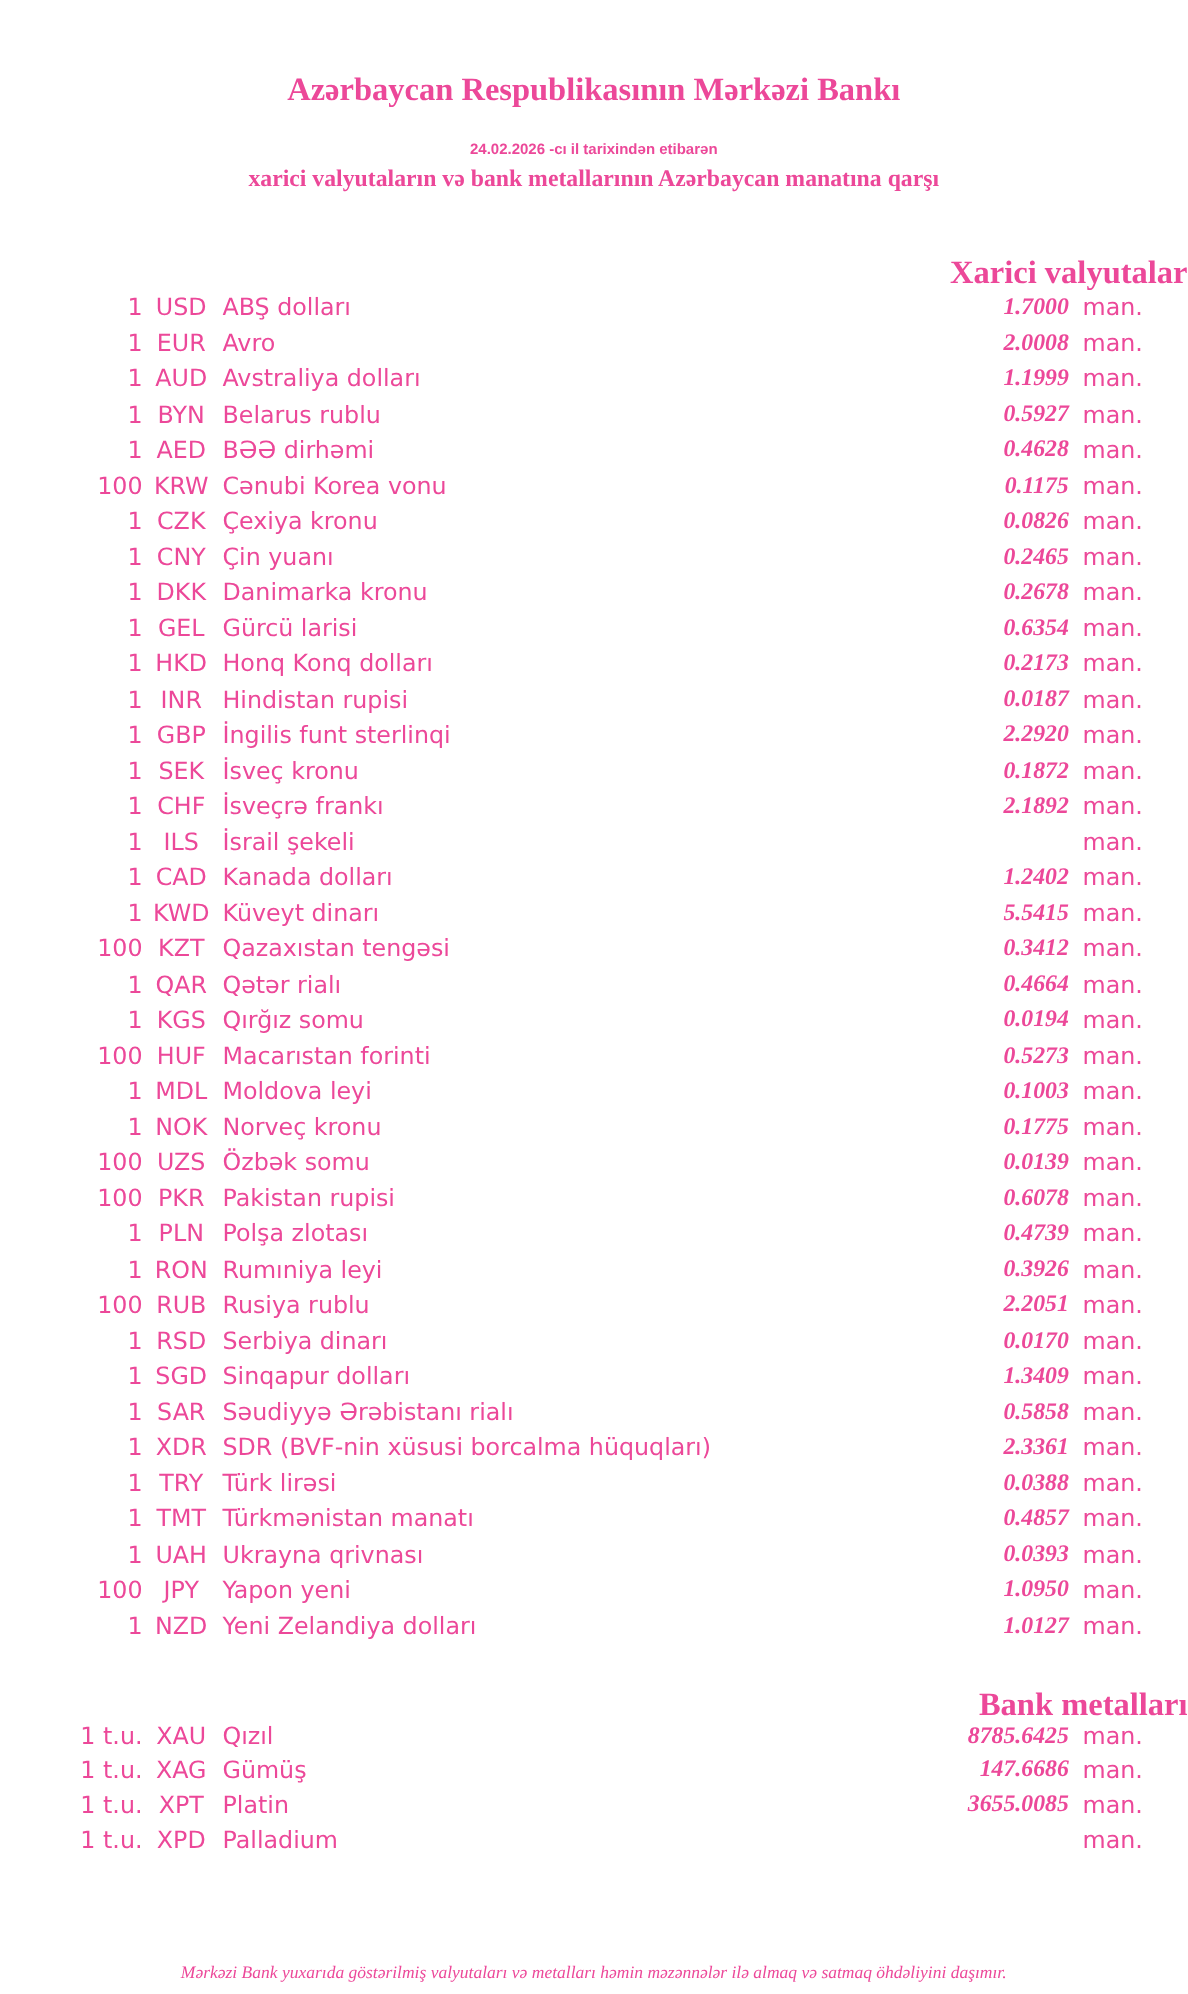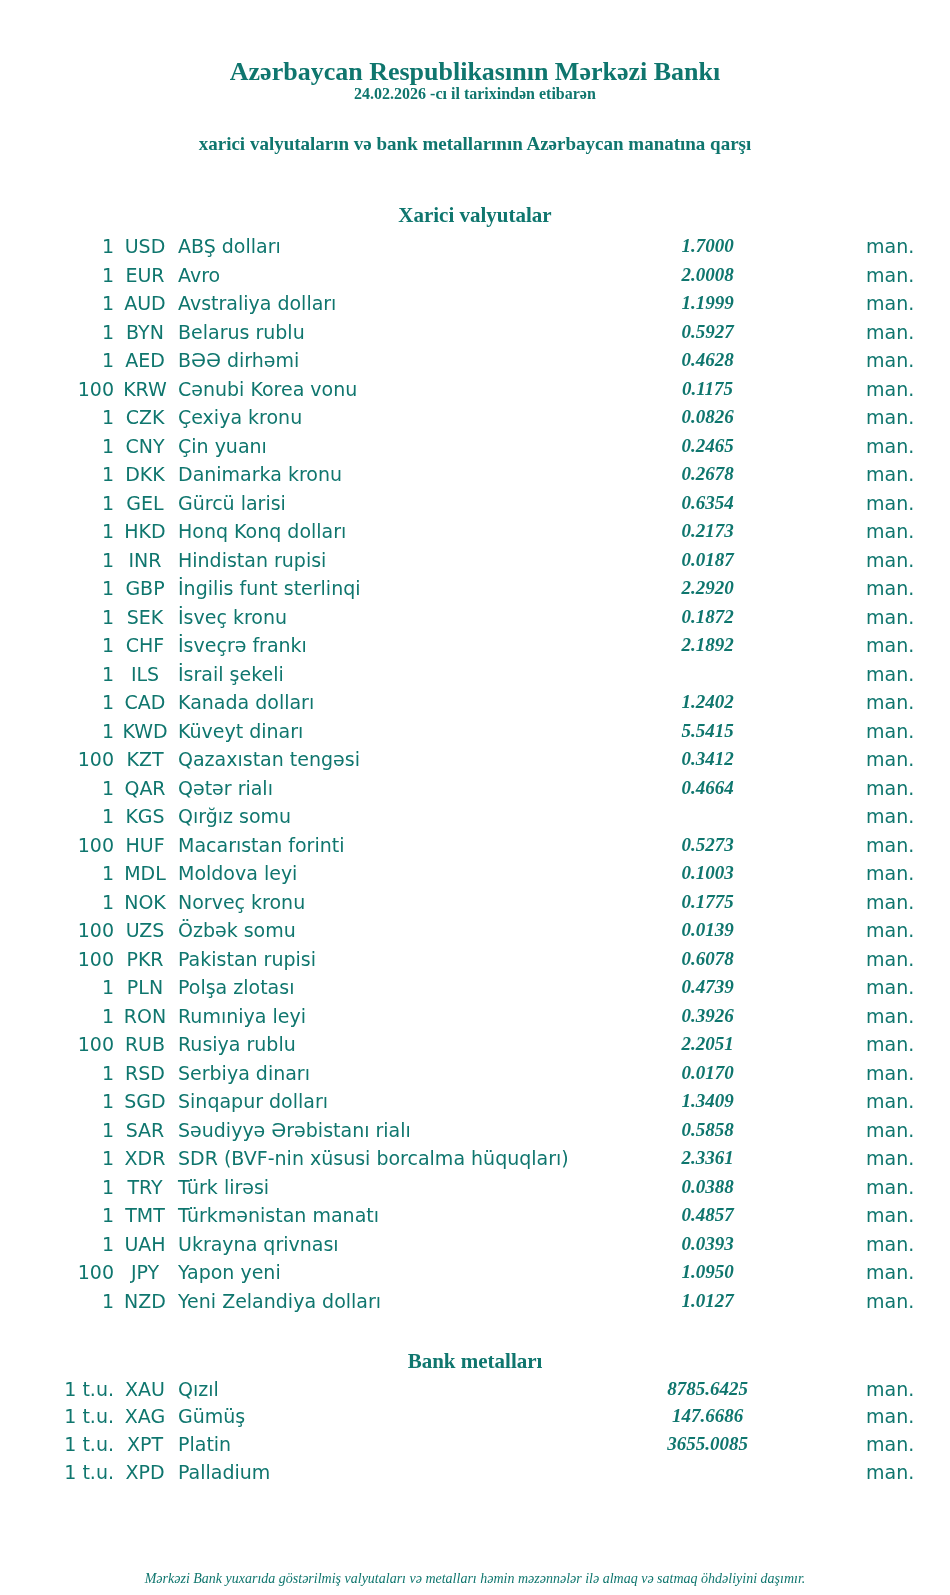--- a/index.html
+++ b/index.html
@@ -5,53 +5,54 @@
   html, body {
     margin: 0;
     padding: 0;
     background: #ffffff;
   }
   .page {
     position: relative;
     width: 950px;
     height: 1595px;
     background: #ffffff;
-    color: #0f766e;
+    color: #ec4899;
     overflow: hidden;
     font-family: "DejaVu Sans", sans-serif;
   }
   .centered {
     position: absolute;
     left: 0;
     width: 100%;
     text-align: center;
     white-space: nowrap;
   }
   .doc-title {
     top: 57px;
     font-family: "Liberation Serif", serif;
     font-weight: bold;
     font-size: 26px;
   }
   .doc-date {
-    top: 85px;
-    font-family: Liberation Serif, serif;
+    top: 112px;
+    font-family: Liberation Sans, sans-serif;
     font-weight: bold;
-    font-size: 16px;
+    font-size: 12px;
   }
   .doc-subtitle {
     top: 133px;
     font-family: "Liberation Serif", serif;
     font-weight: bold;
     font-size: 19px;
   }
   .section-title {
     font-family: "Liberation Serif", serif;
     font-weight: bold;
-    font-size: 21px;
+    font-size: 26px;
+    text-align: right;
   }
   .currencies-title { top: 203px; }
   .metals-title { top: 1349px; }
   .rows {
     position: absolute;
     left: 0;
     right: 0;
   }
   .currencies-rows { top: 232px; }
   .metals-rows { top: 1375px; }
@@ -78,21 +79,21 @@
     text-align: center;
     font-size: 19px;
   }
   .name {
     left: 178px;
     font-size: 19px;
   }
   .rate {
     left: 560px;
     width: 295px;
-    text-align: center;
+    text-align: right;
     font-family: "Liberation Serif", serif;
     font-weight: bold;
     font-style: italic;
     font-size: 19px;
   }
   .unit {
     left: 866px;
     font-size: 19px;
   }
   .footer-note {
@@ -252,20 +253,21 @@
     <span class="qty">1</span>
     <span class="code">QAR</span>
     <span class="name">Qətər rialı</span>
     <span class="rate">0.4664</span>
     <span class="unit">man.</span>
   </div>
       <div class="row">
     <span class="qty">1</span>
     <span class="code">KGS</span>
     <span class="name">Qırğız somu</span>
+    <span class="rate">0.0194</span>
     <span class="unit">man.</span>
   </div>
       <div class="row">
     <span class="qty">100</span>
     <span class="code">HUF</span>
     <span class="name">Macarıstan forinti</span>
     <span class="rate">0.5273</span>
     <span class="unit">man.</span>
   </div>
       <div class="row">

